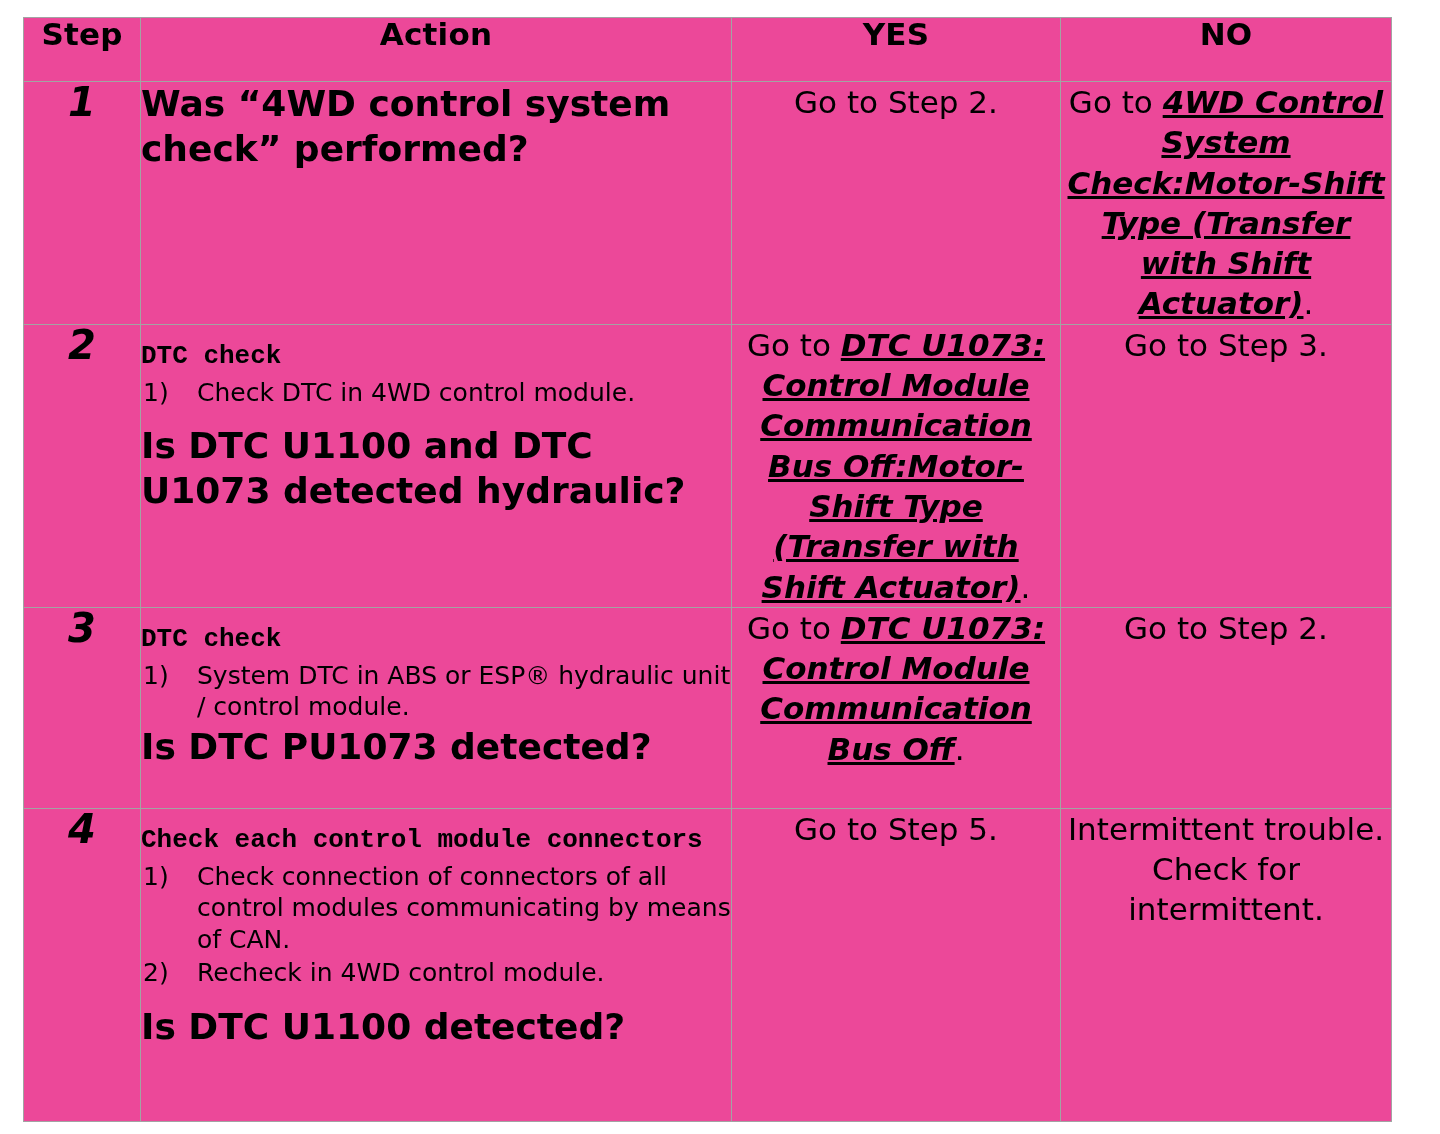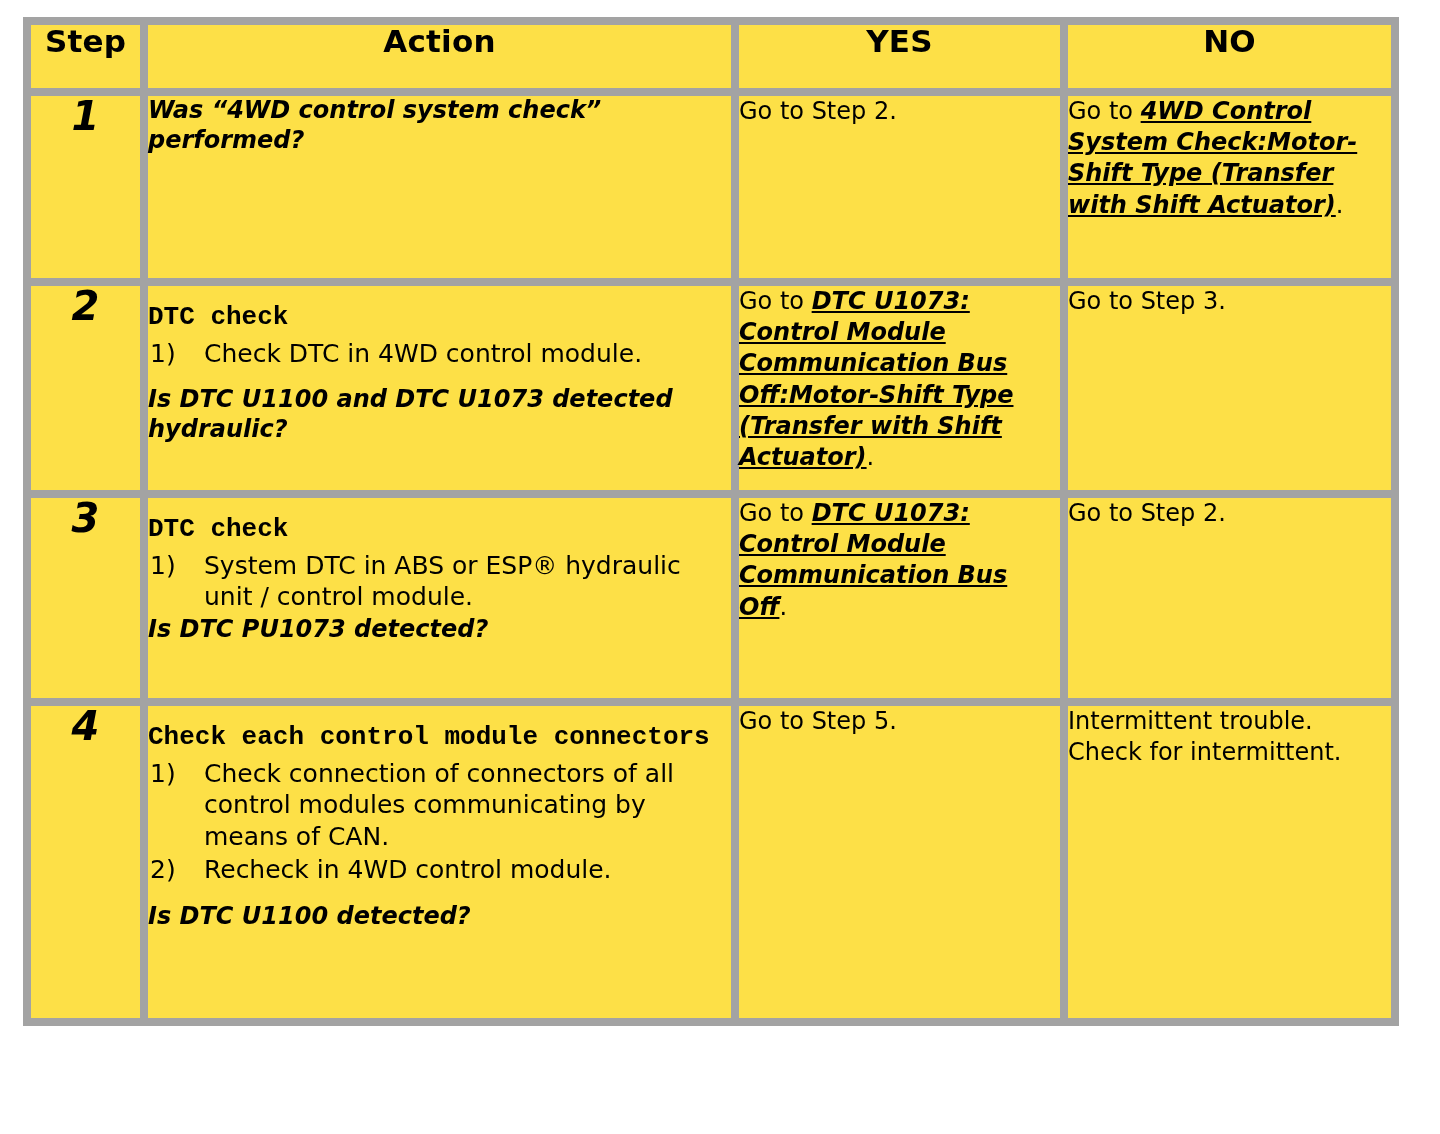--- a/index.html
+++ b/index.html
@@ -30,24 +30,24 @@
     width: 1368px;
     border-collapse: collapse;
     table-layout: fixed;
   }
   .dtc-table col.c-step   { width: 117px; }
   .dtc-table col.c-action { width: 591px; }
   .dtc-table col.c-yes    { width: 329px; }
   .dtc-table col.c-no     { width: 331px; }
 
   .dtc-table td, .dtc-table th {
-    border: 8px solid #a3a3a3;
+    border: 1px solid #a3a3a3;
     padding: 0;
     vertical-align: top;
-    background: #fde047;
+    background: #ec4899;
   }
 
   
   .hdr-cell {
     height: 63px;
     text-align: center;
     vertical-align: middle;
     font-weight: bold;
     font-size: 31px;
     letter-spacing: 0.2px;
@@ -65,22 +65,23 @@
     line-height: 1;
     padding-top: 14px;
   }
   .cell-action {
     padding: 9px 12px 12px 15px;
     font-size: 25px;
     line-height: 1.30;
   }
   .cell-answer {
     padding: 10px 8px 10px 12px;
-    font-size: 24px;
+    font-size: 31px;
     line-height: 1.30;
+    text-align: center;
   }
 
   
   .r1 td { height: 182px; }
   .r2 td { height: 204px; }
   .r3 td { height: 200px; }
   .r4 td { height: 312px; }
   .r5 td { height: 86px; }
 
   
@@ -88,22 +89,21 @@
 
   .heading {
     font-weight: bold;
     font-size: 26px;
     line-height: 1.22;
     margin: 16px 0 4px 0;
     font-family: Liberation Mono, monospace;
   }
   .question {
     font-weight: bold;
-    font-style: italic;
-    font-size: 24px;
+    font-size: 36px;
     line-height: 1.24;
     margin: 16px 0 0 0;
   }
   .question.tight { margin-top: 2px; }
 
   ol.steps {
     list-style: none;
     margin: 0;
     padding: 0;
   }

